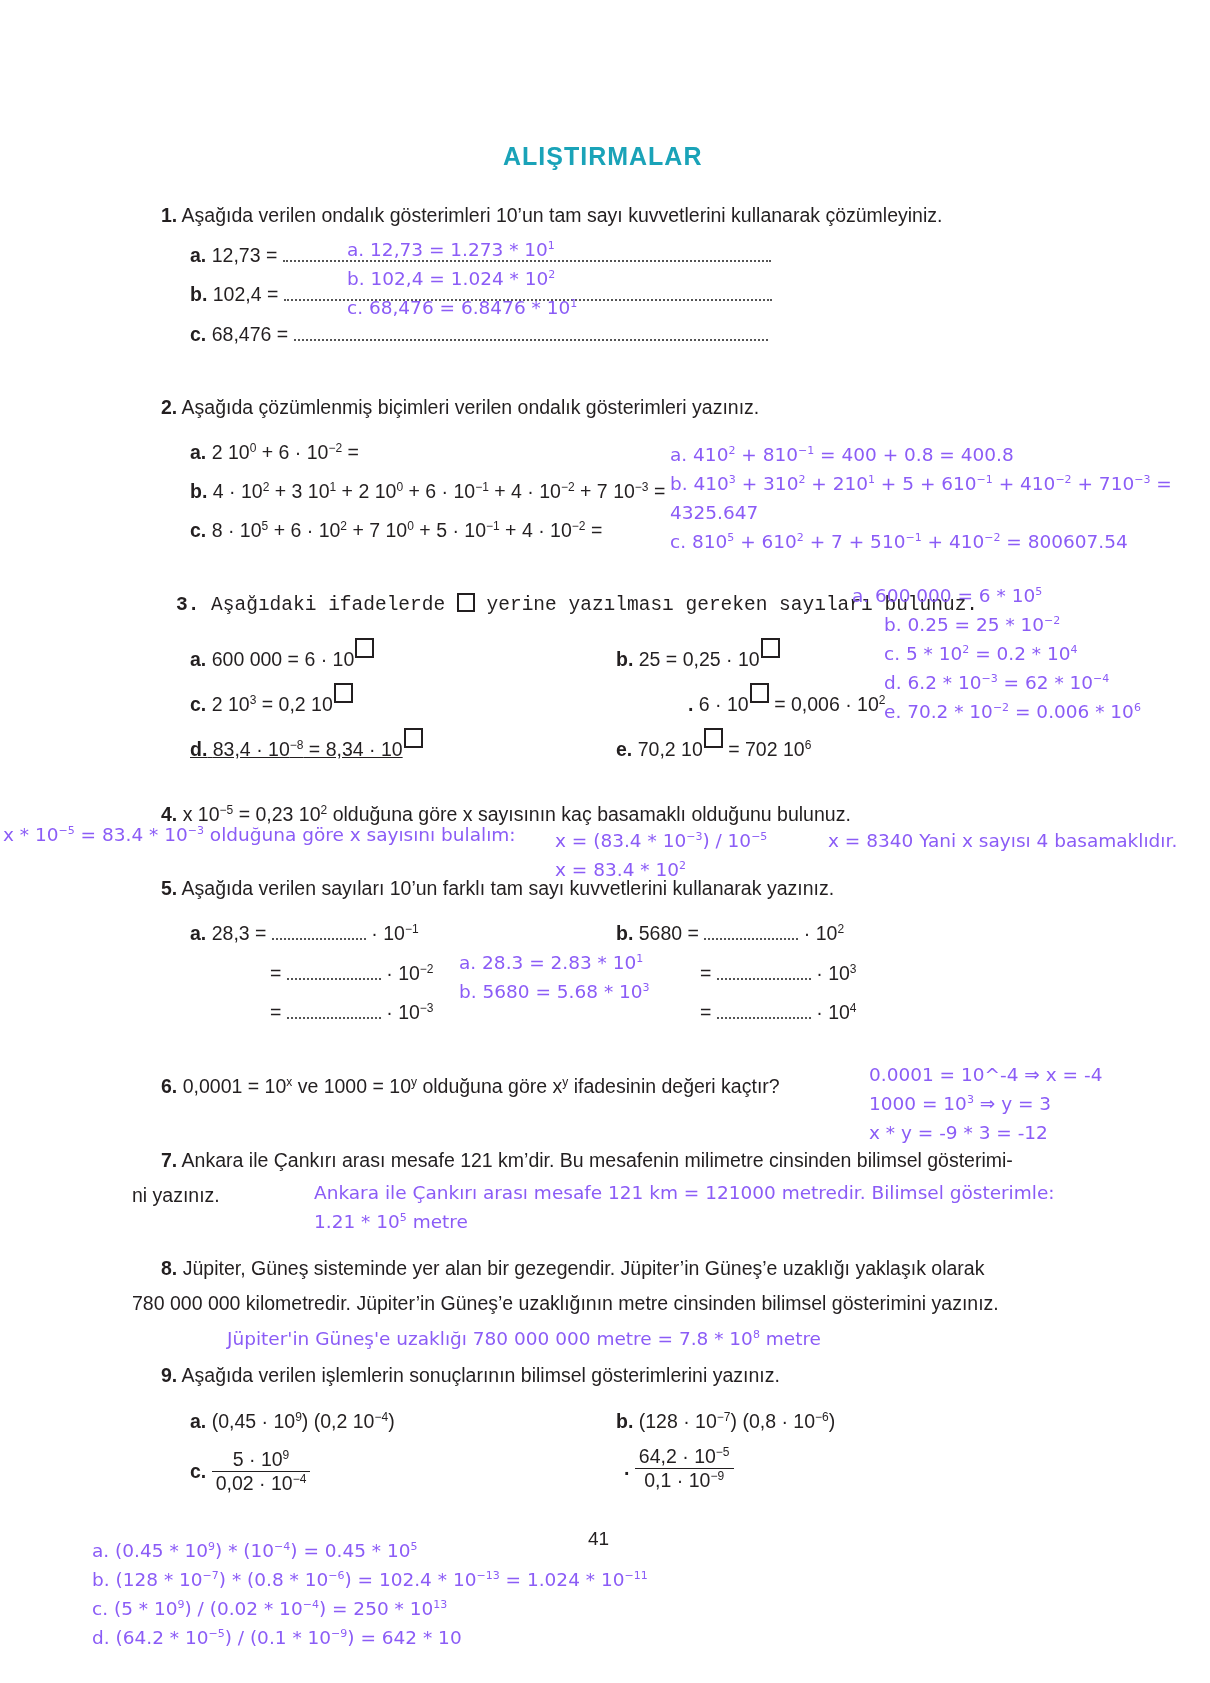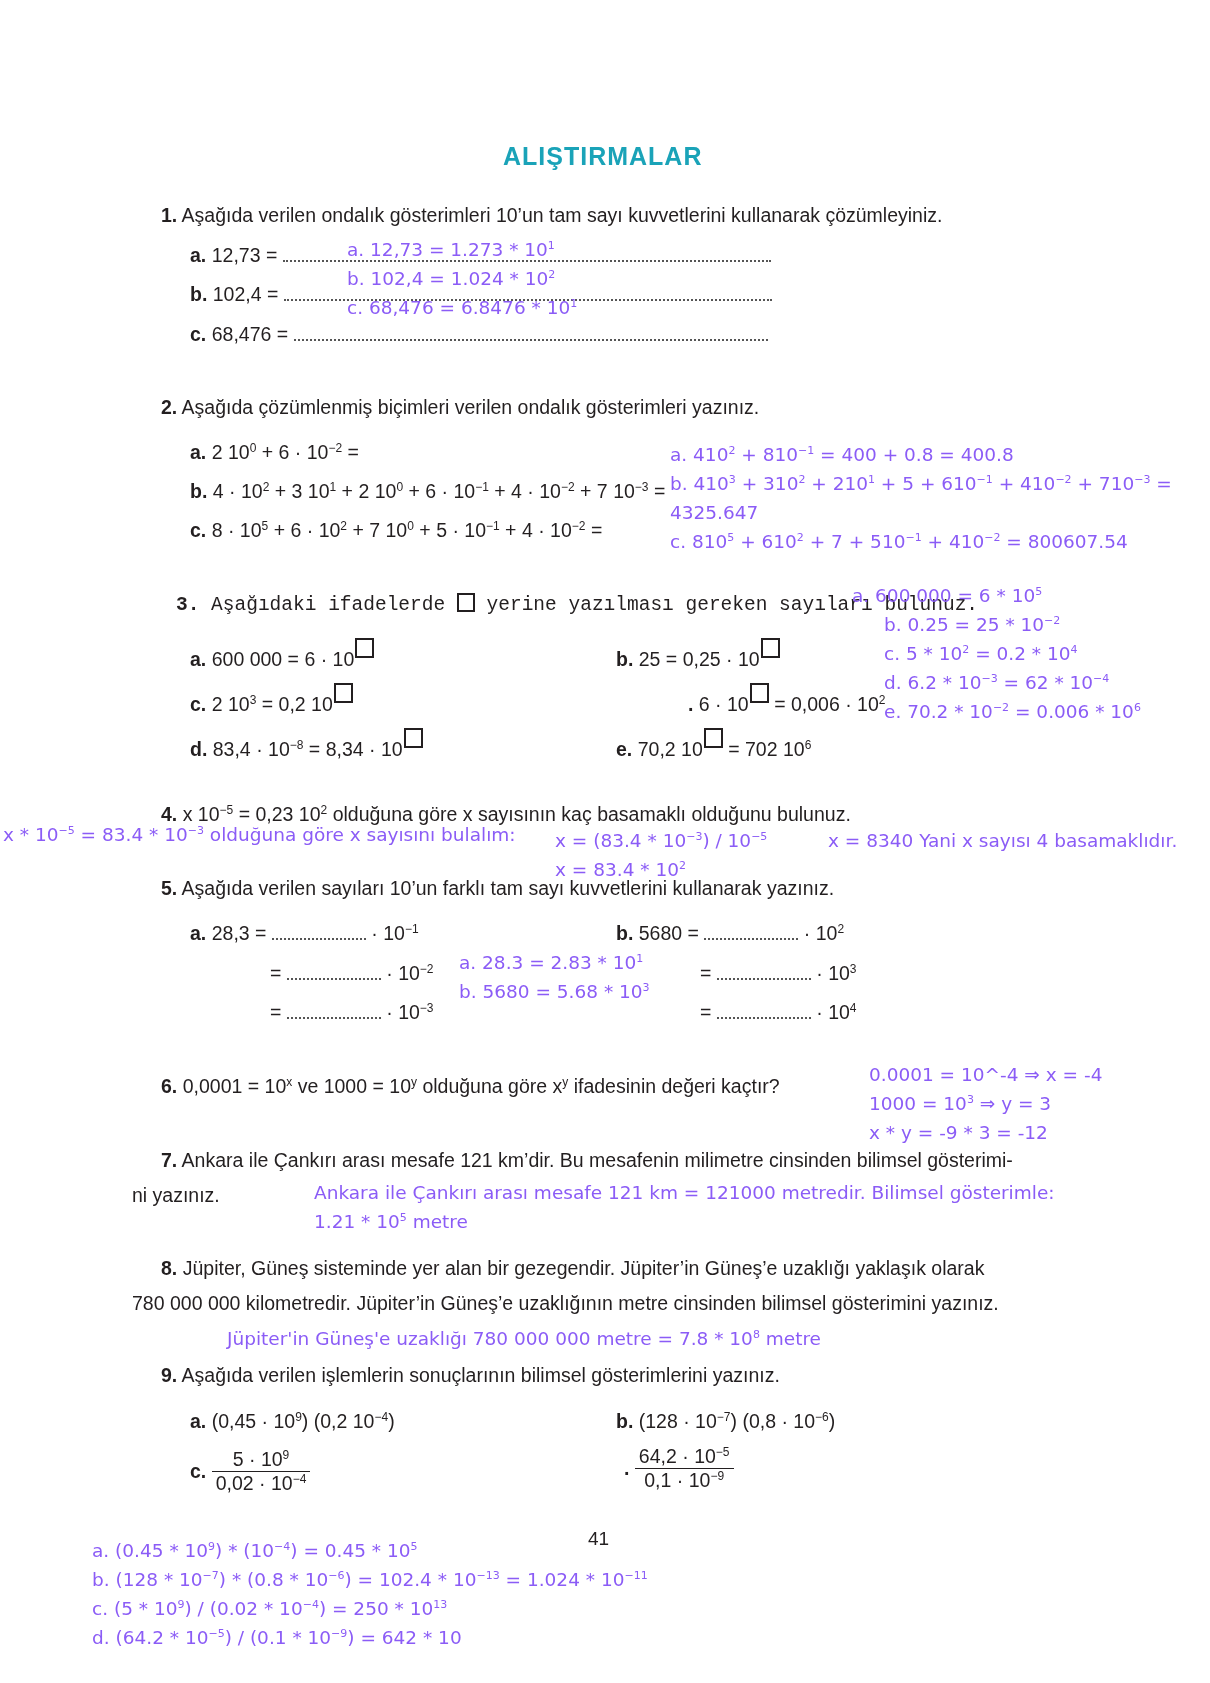--- a/index.html
+++ b/index.html
@@ -85,21 +85,21 @@
 </div>
 <div class="abs q" style="left:616px;top:638px;">
   <span class="lbl">b.</span> <span>25 = 0,25 · 10</span><span class="box"></span>
 </div>
 <div class="abs q" style="left:190px;top:683px;">
   <span class="lbl">c.</span> <span>2  10</span><sup>3</sup><span> = 0,2  10</span><span class="box"></span>
 </div>
 <div class="abs q" style="left:642px;top:683px;margin-left:46px;">
   <span class="lbl">.</span> <span>6 · 10</span><span class="box"></span><span> = 0,006 · 10</span><sup>2</sup>
 </div>
-<div class="abs q" style="left:190px;top:728px;">
+<div class="abs q" style="left:190px;top:728px;text-decoration:underline;">
   <span class="lbl">d.</span> <span>83,4 · 10</span><sup>−8</sup><span> = 8,34 · 10</span><span class="box"></span>
 </div>
 <div class="abs q" style="left:616px;top:728px;">
   <span class="lbl">e.</span> <span>70,2  10</span><span class="box"></span><span> = 702  10</span><sup>6</sup>
 </div>
 <div class="abs red" style="left:852px;top:585px;"><span>a. 600 000 = 6 * 10</span><sup>5</sup></div>
 <div class="abs red" style="left:884px;top:614px;"><span>b. 0.25 = 25 * 10</span><sup>−2</sup></div>
 <div class="abs red" style="left:884px;top:643px;"><span>c. 5 * 10</span><sup>2</sup><span> = 0.2 * 10</span><sup>4</sup></div>
 <div class="abs red" style="left:884px;top:672px;"><span>d. 6.2 * 10</span><sup>−3</sup><span> = 62 * 10</span><sup>−4</sup></div>
 <div class="abs red" style="left:884px;top:701px;"><span>e. 70.2 * 10</span><sup>−2</sup><span> = 0.006 * 10</span><sup>6</sup></div>

